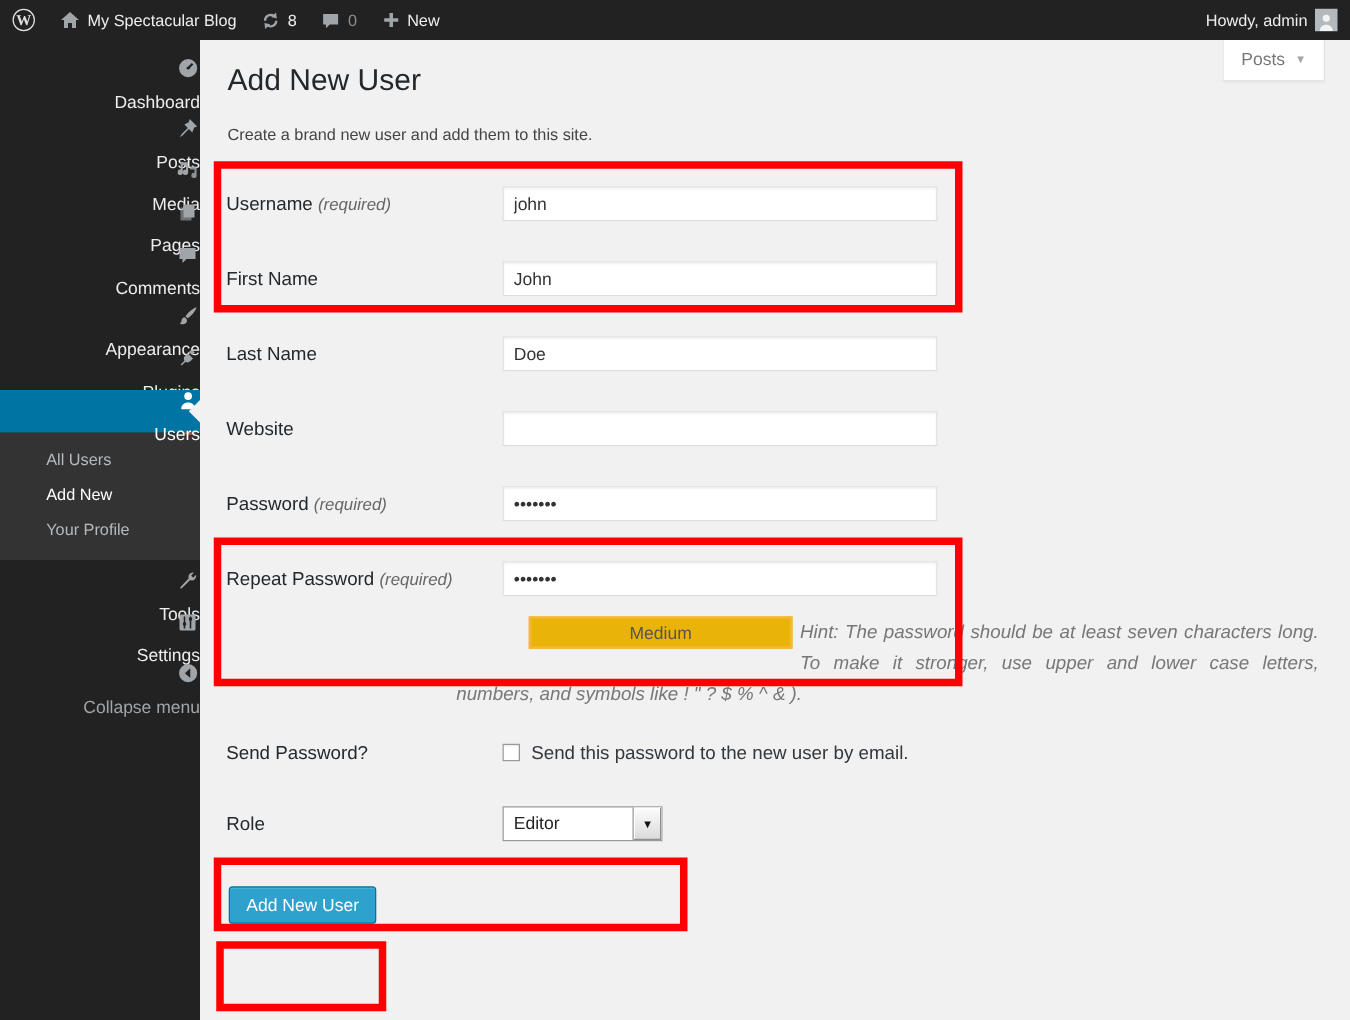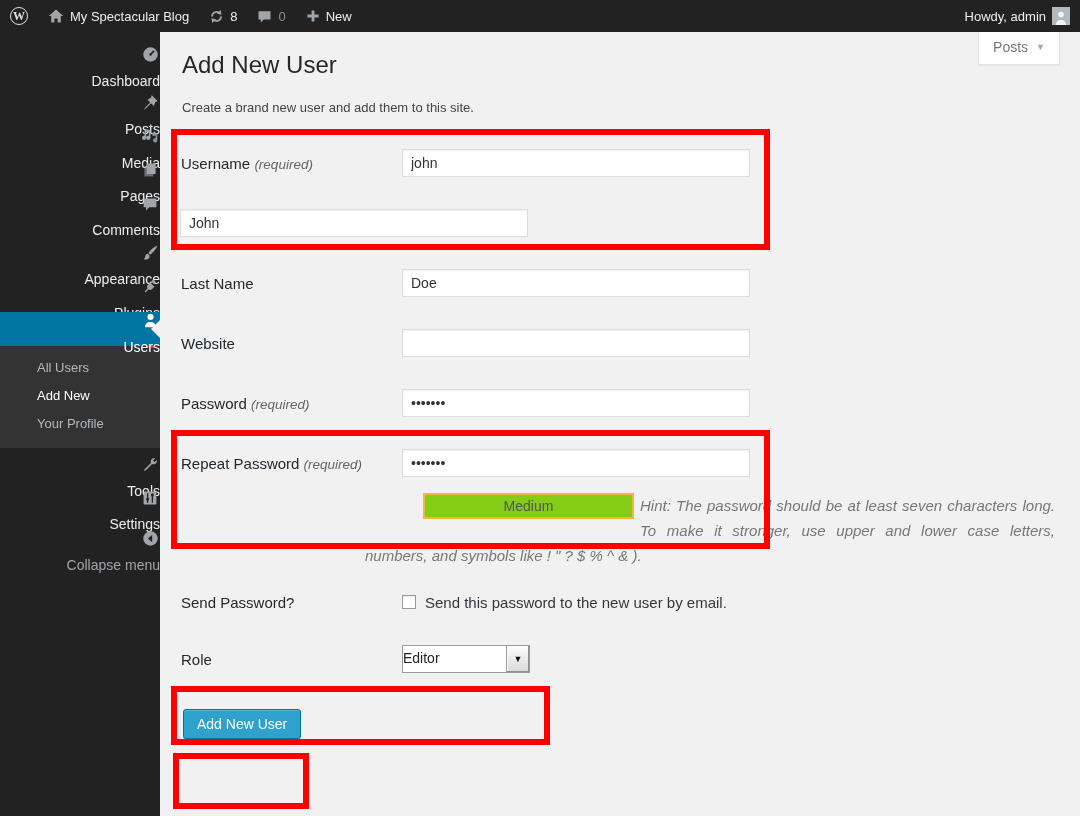--- a/index.html
+++ b/index.html
@@ -52,32 +52,32 @@
   .form { margin-top:18px; }
   .row { display:flex; align-items:center; height:60px; }
   .row-label { width:222px; font-size:15px; color:#23282d; padding-left:1px; }
   .req { font-style:italic; color:#666; font-size:13.5px; }
   .txt-input { width:348px; height:28px; border:1px solid #ddd; background:#fff; padding:0 8px;
     font-size:14px; color:#333; font-family:inherit; box-shadow:inset 0 1px 2px rgba(0,0,0,.07); outline:none; }
 
   
   .hint-wrap { margin-left:185px; width:690px; overflow:hidden; }
   .strength { float:left; width:211px; height:26px; margin-left:58px; margin-right:6px; margin-bottom:24px;
-    background:#84cc16; border:2px solid #f5b73a; text-align:center; line-height:22px; font-size:14px; color:#555; }
+    background:#eab308; border:2px solid #f5b73a; text-align:center; line-height:22px; font-size:14px; color:#555; }
   .hint-text { font-style:italic; color:#777; font-size:15px; line-height:25px; text-align:justify; }
   .clear { clear:both; }
 
   .row-send { height:56px; margin-top:6px; display:flex; align-items:center; }
   .cb-wrap { display:flex; align-items:center; gap:9px; }
   .checkbox { width:14px; height:14px; background:#fff; border:1px solid #999; box-shadow:inset 0 1px 1px rgba(0,0,0,.08); cursor:pointer; }
   .cb-label { font-size:15px; color:#32373c; }
 
   .row-role { height:58px; display:flex; align-items:center; }
   .select { display:flex; width:128px; height:28px; border:1px solid #9a9a9a; background:#fff; cursor:pointer; }
-  .select-val { flex:1; font-size:14px; color:#222; padding:4px 0; }
+  .select-val { flex:1; font-size:14px; color:#222; padding:4px 8px; }
   .select-btn { width:23px; border-left:1px solid #9a9a9a; background:linear-gradient(#fdfdfd,#d9d9d9);
     display:flex; align-items:center; justify-content:center; box-shadow:inset -1px -1px 0 #8f8f8f, inset 1px 1px 0 #fff; }
   .select-caret { font-size:9px; color:#111; }
 
   .submit-btn { margin:21px 0 0 3px; height:30px; padding:0 13px; background:#2ea2cc; border:1px solid #0074a2;
     border-radius:3px; color:#fff; font-size:14px; font-family:inherit; cursor:pointer;
     box-shadow:inset 0 1px 0 rgba(120,200,230,.5), 0 1px 0 rgba(0,0,0,.15); }
 
   
   .anno { position:absolute; border:6px solid #ff0000; pointer-events:none; z-index:5; }
@@ -267,20 +267,23 @@
     <div class="row">
       <div class="row-label">
         <span>Username</span>
         <span class="req">(required)</span>
       </div>
       <input class="txt-input" type="text" value="john" style="">
     </div>
 
 
     <div class="row">
+      <div class="row-label">
+        <span>First Name</span>
+      </div>
       <input class="txt-input" type="text" value="John" style="">
     </div>
 
     <div class="row">
       <div class="row-label">
         <span>Last Name</span>
       </div>
       <input class="txt-input" type="text" value="Doe" style="">
     </div>
 

